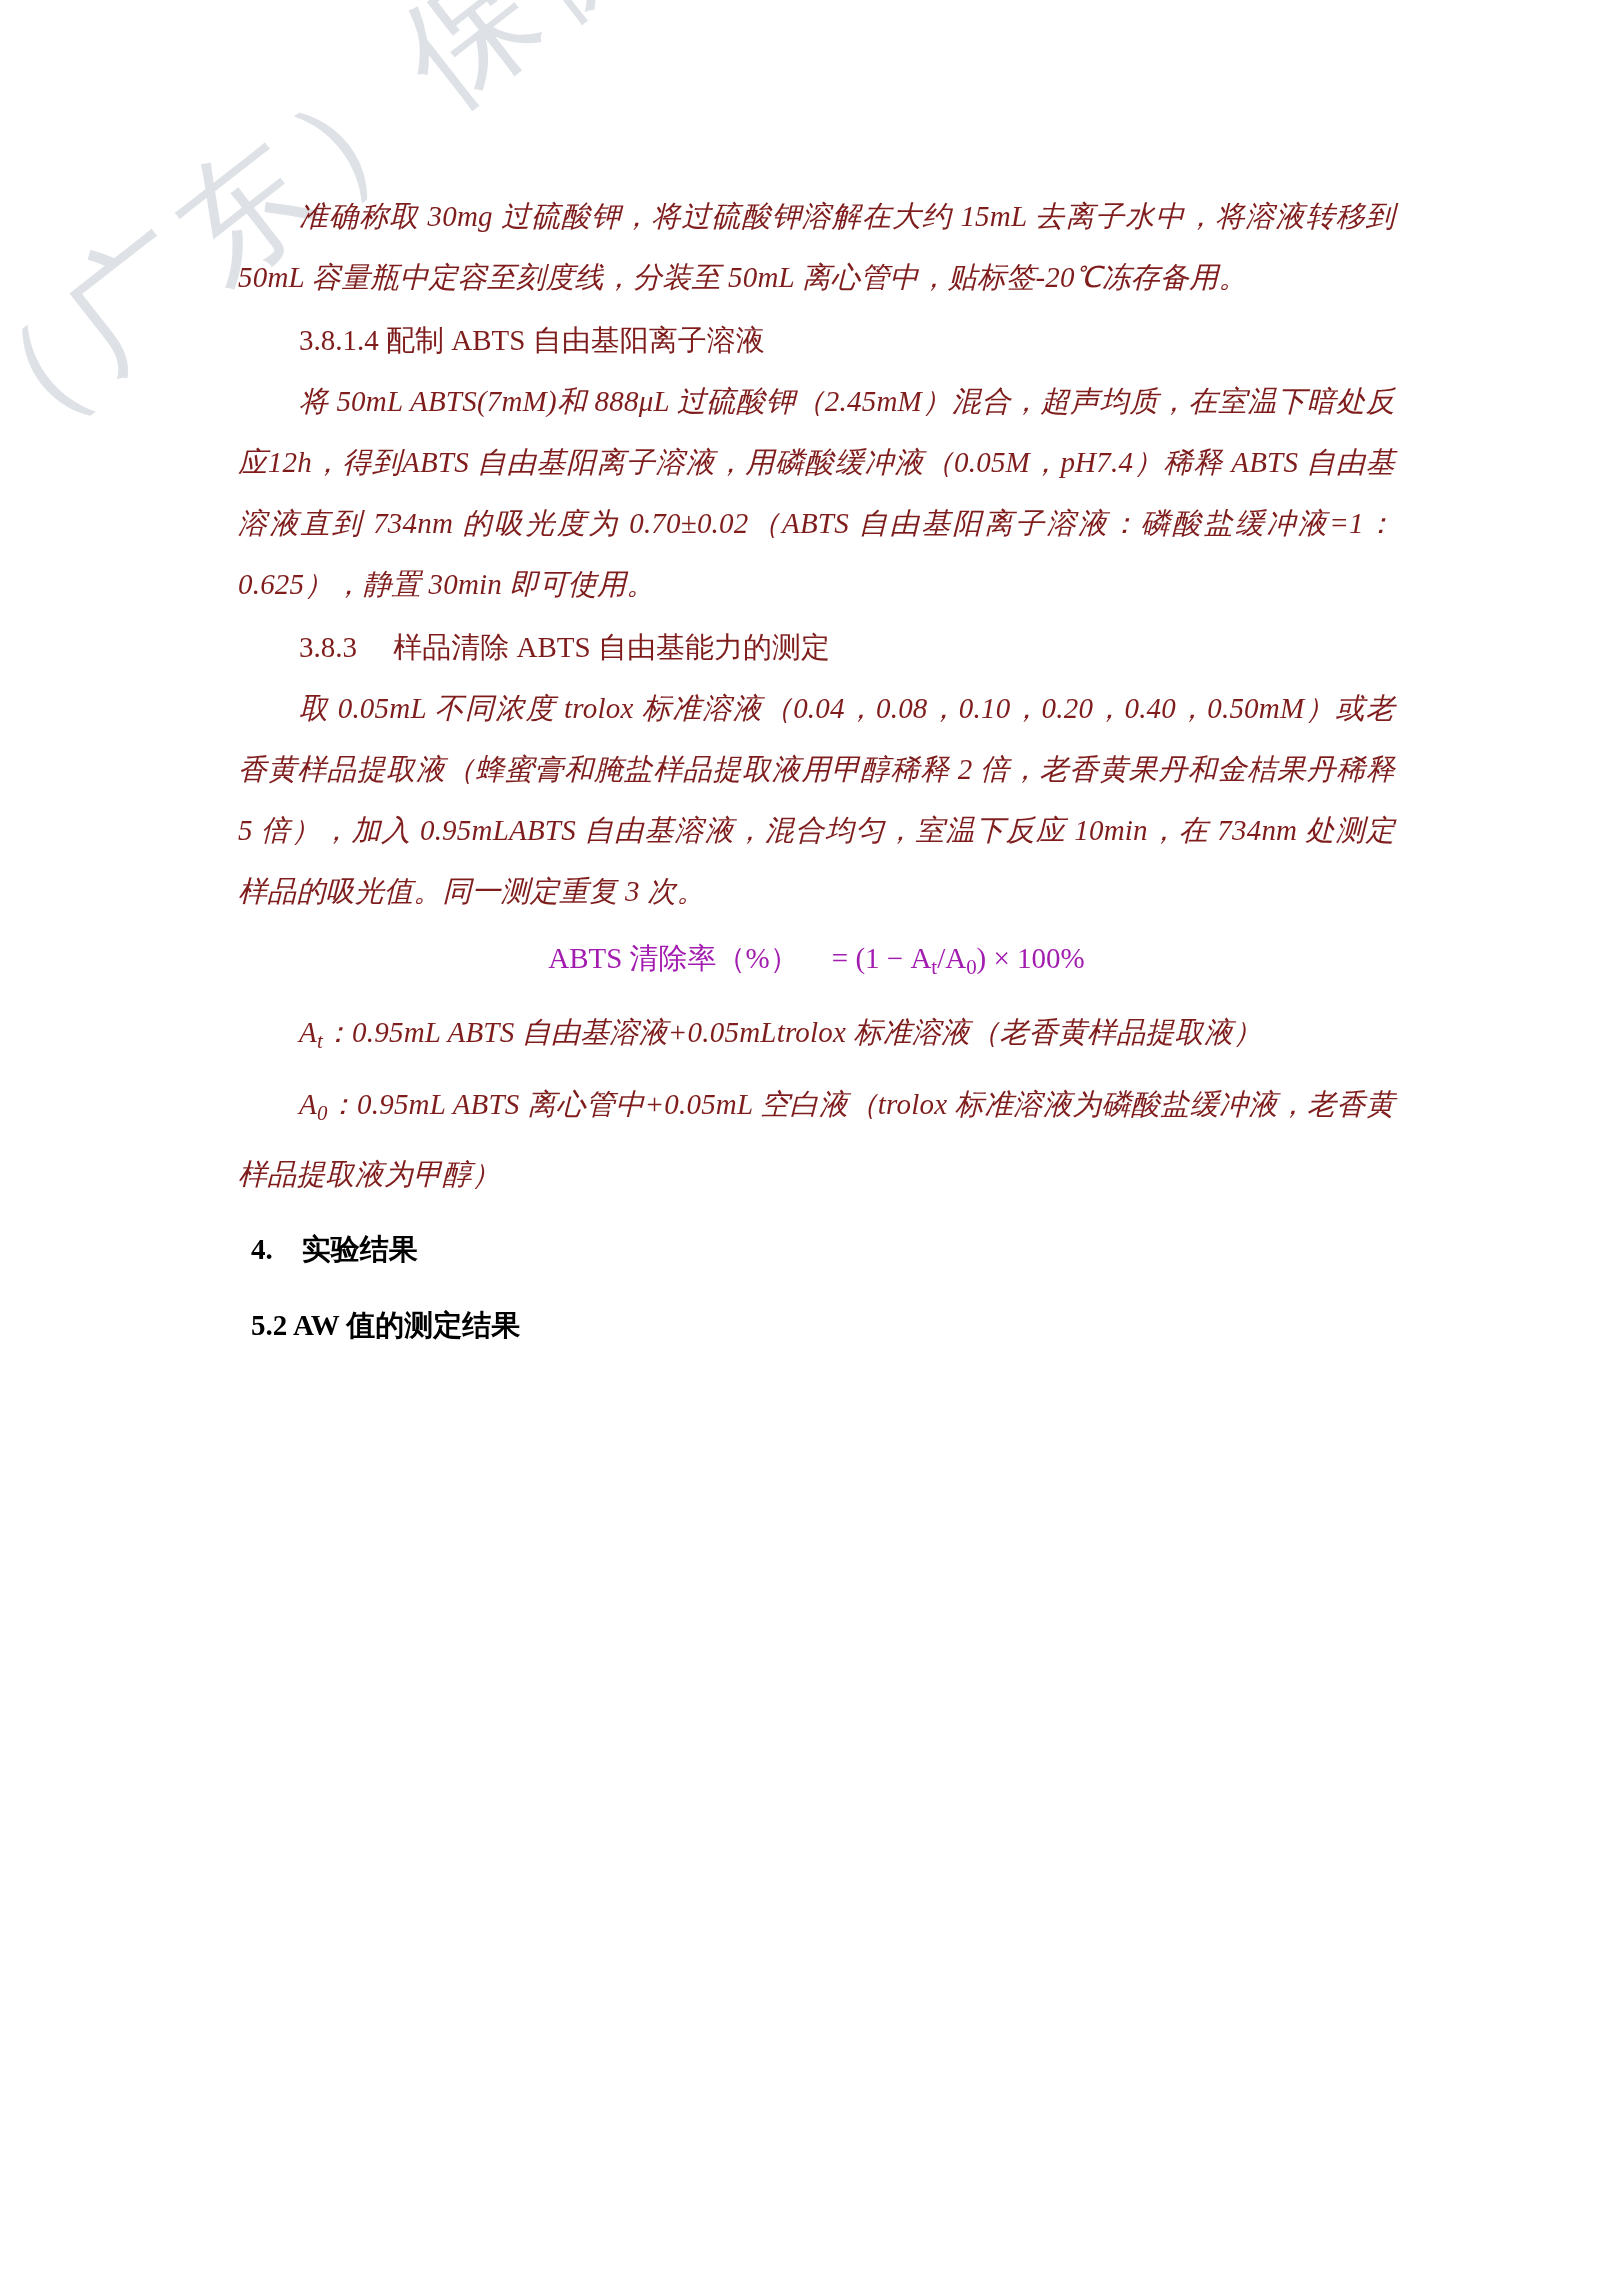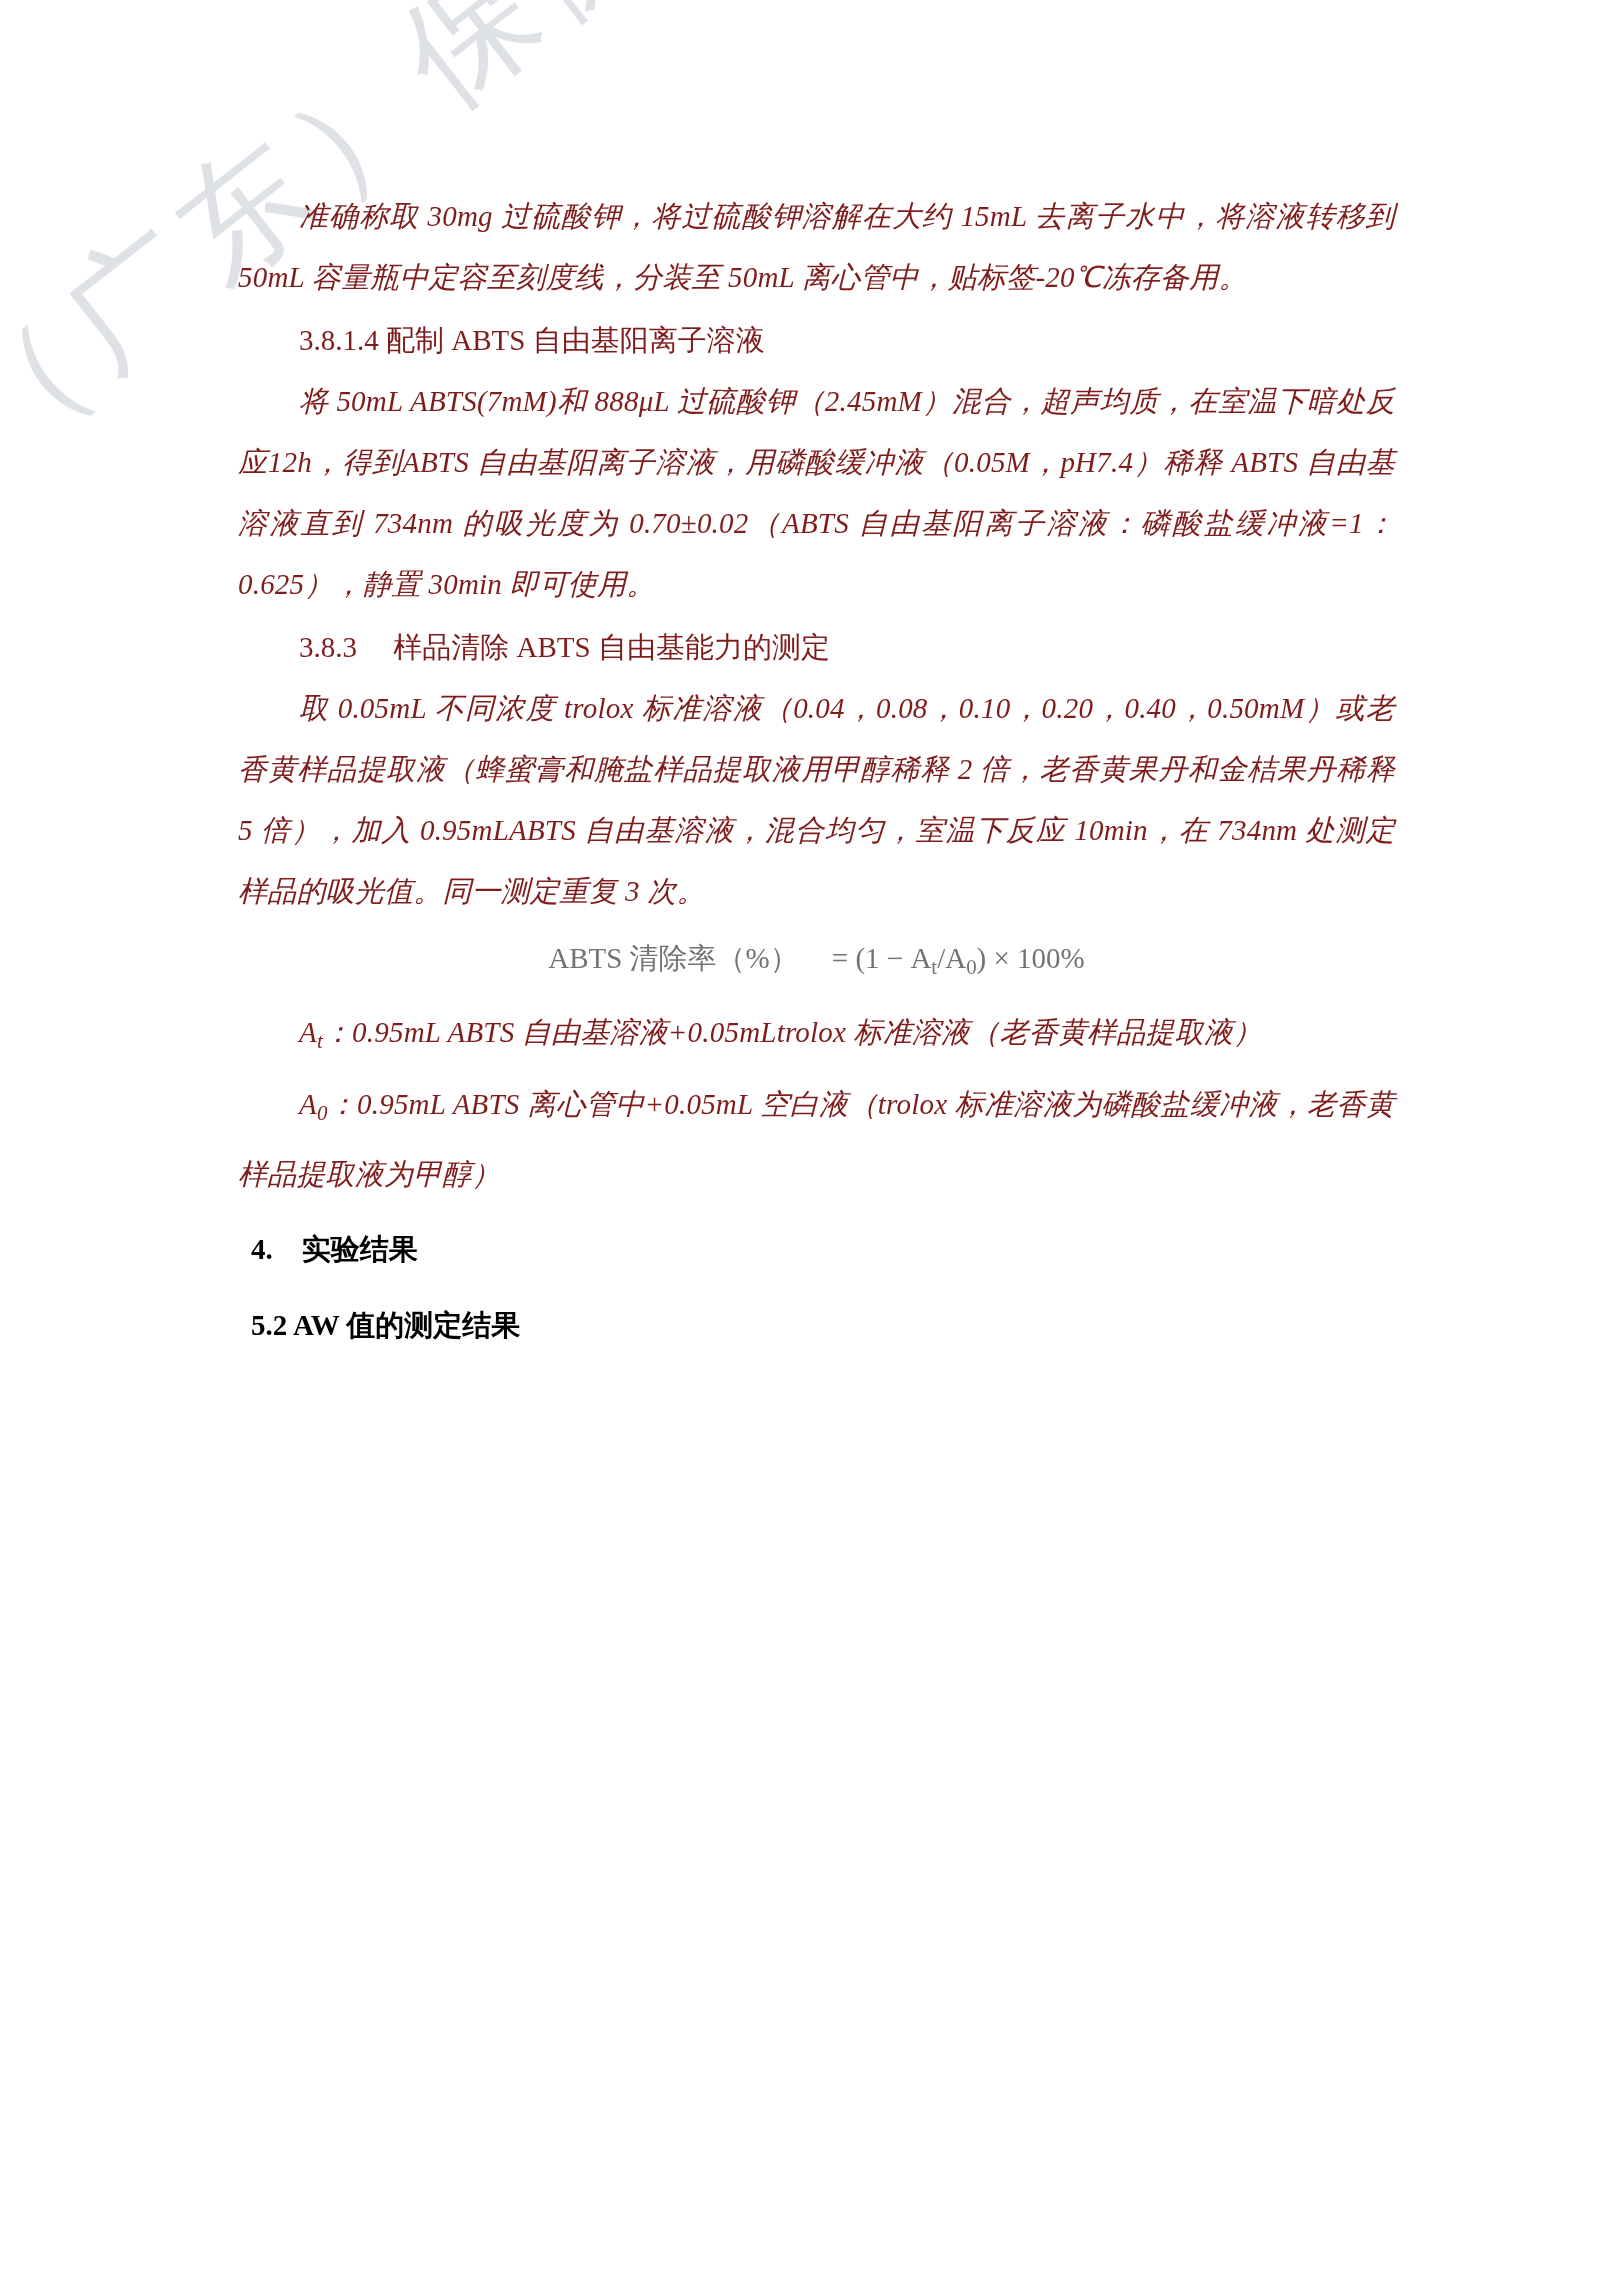--- a/index.html
+++ b/index.html
@@ -65,21 +65,21 @@
     font-size: 29px;
     line-height: 63px;
     font-weight: bold;
     color: #000000;
   }
   p.formula {
     margin: 0;
     font-size: 29px;
     line-height: 69px;
     text-align: center;
-    color: #737373;
+    color: #a21caf;
   }
   .sub {
     font-size: 0.72em;
     vertical-align: -0.28em;
   }
   .nowrap { white-space: nowrap; }
   .tabgap { display: inline-block; width: 33px; }
 </style>
 </head>
 <body>

